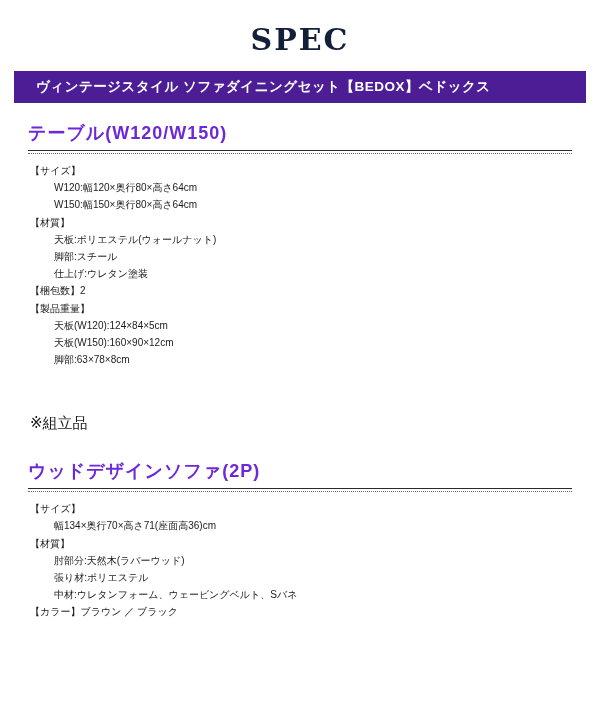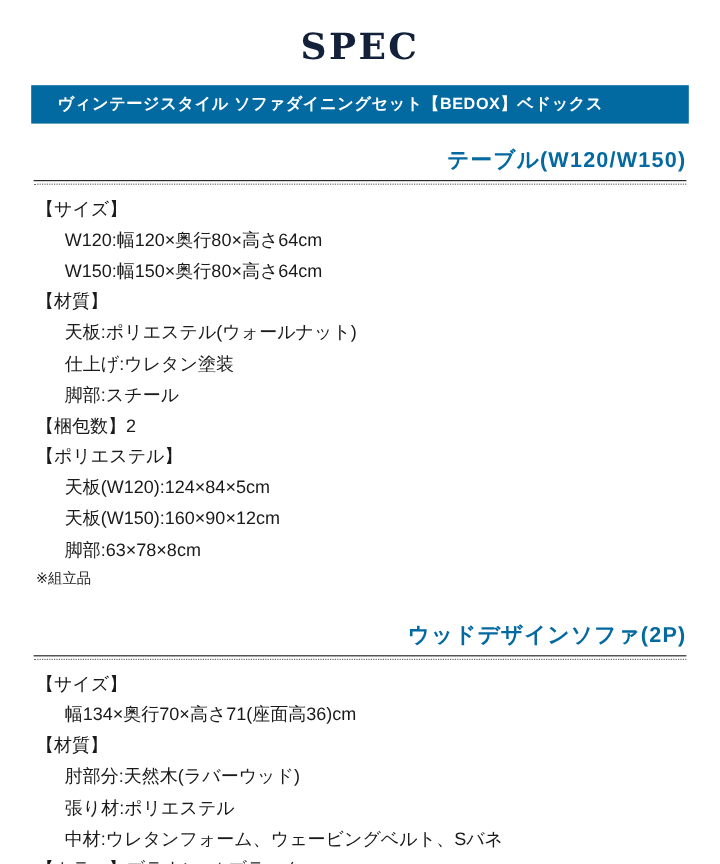--- a/index.html
+++ b/index.html
@@ -25,68 +25,68 @@
     font-family: "DejaVu Serif", "Liberation Serif", serif;
     font-weight: bold;
     font-size: 30px;
     letter-spacing: 2px;
     color: #13203a;
     padding-top: 22px;
     padding-bottom: 14px;
     font-variant: small-caps;
   }
   .header-bar {
-    margin: 0 26px;
-    background: #0369a1;
+    margin: 0 14px;
+    background: #4c1d95;
     color: #ffffff;
     font-size: 13.5px;
     font-weight: bold;
     letter-spacing: 0.5px;
     padding: 7px 0 7px 22px;
     box-sizing: border-box;
   }
   .content {
     padding: 0 28px;
     box-sizing: border-box;
   }
   .section {
     margin-top: 18px;
   }
   .section-title {
     font-size: 18px;
     font-weight: bold;
     letter-spacing: 1px;
     padding-bottom: 5px;
-    color: #0369a1;
-    text-align: right;
+    color: #6d28d9;
   }
   .rule-solid {
     border-bottom: 1px solid #2a2a2a;
     margin-bottom: 2px;
   }
   .rule-dotted {
     border-bottom: 1px dotted #6b6b6b;
     margin-bottom: 8px;
   }
   .spec-list {
     list-style: none;
     margin: 0;
     padding: 0;
-    font-size: 15px;
+    font-size: 10px;
     line-height: 1.72;
   }
   .spec-list li {
     white-space: nowrap;
   }
   .lvl0 { padding-left: 2px; }
   .lvl1 { padding-left: 26px; }
   .note {
-    font-size: 12px;
+    font-size: 15px;
     padding-left: 2px;
     padding-top: 2px;
+    margin-top: 44px;
   }
   .section-2 {
     margin-top: 26px;
   }
 </style>
 </head>
 <body>
 
 <div class="page">
 
@@ -99,24 +99,24 @@
     <div class="section">
       <div class="section-title">テーブル(W120/W150)</div>
       <div class="rule-solid"></div>
       <div class="rule-dotted"></div>
       <ul class="spec-list">
         <li class="lvl0">【サイズ】</li>
         <li class="lvl1">W120:幅120×奥行80×高さ64cm</li>
         <li class="lvl1">W150:幅150×奥行80×高さ64cm</li>
         <li class="lvl0">【材質】</li>
         <li class="lvl1">天板:ポリエステル(ウォールナット)</li>
+        <li class="lvl1">脚部:スチール</li>
         <li class="lvl1">仕上げ:ウレタン塗装</li>
-        <li class="lvl1">脚部:スチール</li>
         <li class="lvl0">【梱包数】2</li>
-        <li class="lvl0">【ポリエステル】</li>
+        <li class="lvl0">【製品重量】</li>
         <li class="lvl1">天板(W120):124×84×5cm</li>
         <li class="lvl1">天板(W150):160×90×12cm</li>
         <li class="lvl1">脚部:63×78×8cm</li>
       </ul>
       <div class="note">※組立品</div>
     </div>
 
     <div class="section section-2">
       <div class="section-title">ウッドデザインソファ(2P)</div>
       <div class="rule-solid"></div>

